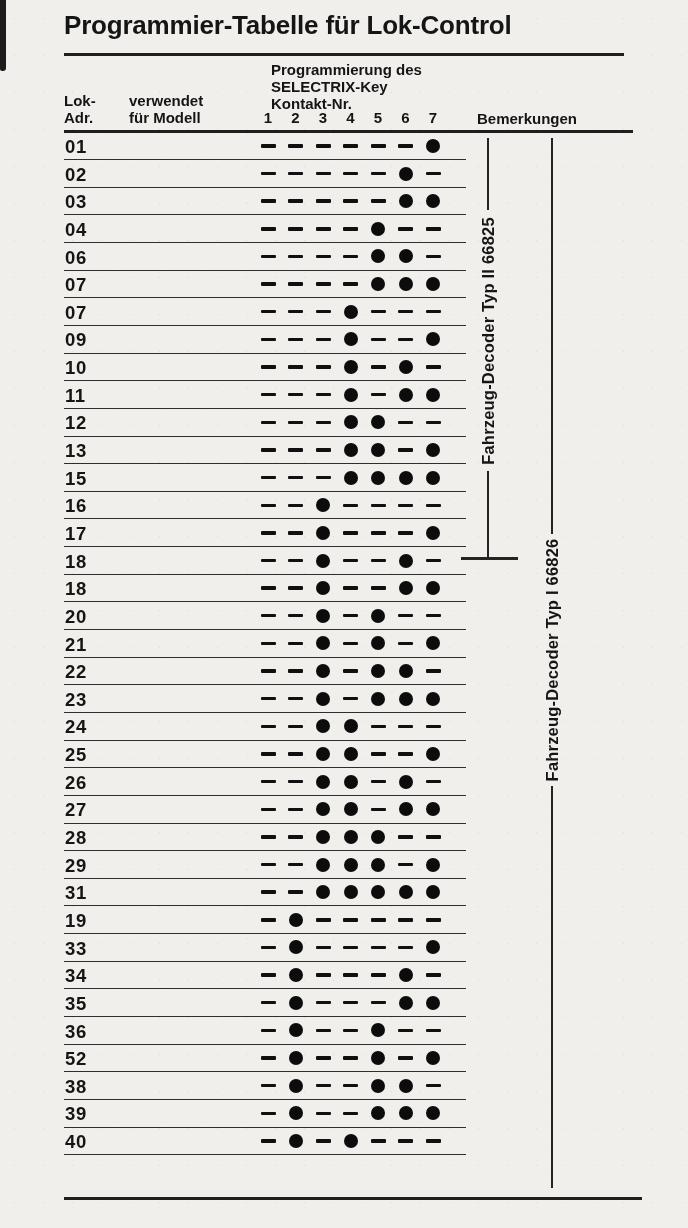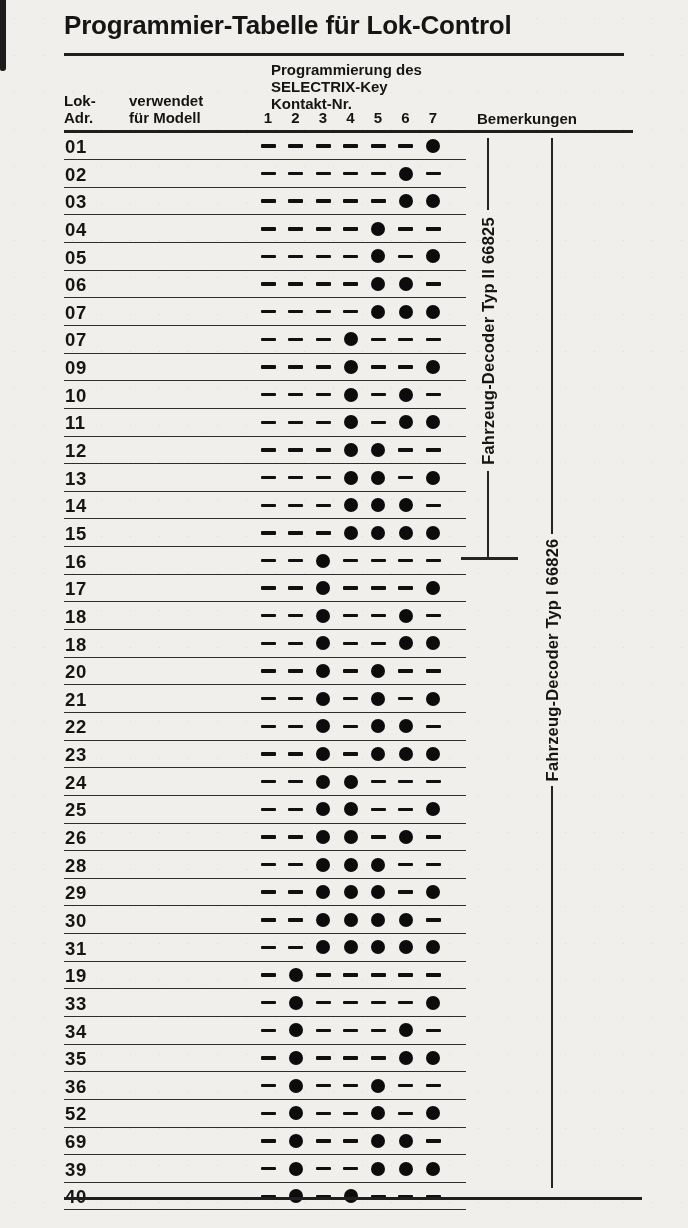--- a/index.html
+++ b/index.html
@@ -140,32 +140,20 @@
           <span class="dash" style="left: 196.5px;"></span>
           <span class="dash" style="left: 224px;"></span>
           <span class="dash" style="left: 251.5px;"></span>
           <span class="dash" style="left: 279px;"></span>
           <span class="dot" style="left: 307px;"></span>
           <span class="dash" style="left: 334px;"></span>
           <span class="dash" style="left: 361.5px;"></span>
         </span>
   </div>
       <div class="row">
-    <span class="adr">05</span>
-    <span class="cells">
-          <span class="dash" style="left: 196.5px;"></span>
-          <span class="dash" style="left: 224px;"></span>
-          <span class="dash" style="left: 251.5px;"></span>
-          <span class="dash" style="left: 279px;"></span>
-          <span class="dot" style="left: 307px;"></span>
-          <span class="dash" style="left: 334px;"></span>
-          <span class="dot" style="left: 362px;"></span>
-        </span>
-  </div>
-      <div class="row">
     <span class="adr">06</span>
     <span class="cells">
           <span class="dash" style="left: 196.5px;"></span>
           <span class="dash" style="left: 224px;"></span>
           <span class="dash" style="left: 251.5px;"></span>
           <span class="dash" style="left: 279px;"></span>
           <span class="dot" style="left: 307px;"></span>
           <span class="dot" style="left: 334.5px;"></span>
           <span class="dash" style="left: 361.5px;"></span>
         </span>
@@ -248,32 +236,20 @@
           <span class="dash" style="left: 196.5px;"></span>
           <span class="dash" style="left: 224px;"></span>
           <span class="dash" style="left: 251.5px;"></span>
           <span class="dot" style="left: 279.5px;"></span>
           <span class="dot" style="left: 307px;"></span>
           <span class="dash" style="left: 334px;"></span>
           <span class="dot" style="left: 362px;"></span>
         </span>
   </div>
       <div class="row">
-    <span class="adr">14</span>
-    <span class="cells">
-          <span class="dash" style="left: 196.5px;"></span>
-          <span class="dash" style="left: 224px;"></span>
-          <span class="dash" style="left: 251.5px;"></span>
-          <span class="dot" style="left: 279.5px;"></span>
-          <span class="dot" style="left: 307px;"></span>
-          <span class="dot" style="left: 334.5px;"></span>
-          <span class="dash" style="left: 361.5px;"></span>
-        </span>
-  </div>
-      <div class="row">
     <span class="adr">15</span>
     <span class="cells">
           <span class="dash" style="left: 196.5px;"></span>
           <span class="dash" style="left: 224px;"></span>
           <span class="dash" style="left: 251.5px;"></span>
           <span class="dot" style="left: 279.5px;"></span>
           <span class="dot" style="left: 307px;"></span>
           <span class="dot" style="left: 334.5px;"></span>
           <span class="dot" style="left: 362px;"></span>
         </span>
@@ -404,20 +380,32 @@
           <span class="dash" style="left: 196.5px;"></span>
           <span class="dash" style="left: 224px;"></span>
           <span class="dot" style="left: 252px;"></span>
           <span class="dot" style="left: 279.5px;"></span>
           <span class="dash" style="left: 306.5px;"></span>
           <span class="dot" style="left: 334.5px;"></span>
           <span class="dash" style="left: 361.5px;"></span>
         </span>
   </div>
       <div class="row">
+    <span class="adr">27</span>
+    <span class="cells">
+          <span class="dash" style="left: 196.5px;"></span>
+          <span class="dash" style="left: 224px;"></span>
+          <span class="dot" style="left: 252px;"></span>
+          <span class="dot" style="left: 279.5px;"></span>
+          <span class="dash" style="left: 306.5px;"></span>
+          <span class="dot" style="left: 334.5px;"></span>
+          <span class="dot" style="left: 362px;"></span>
+        </span>
+  </div>
+      <div class="row">
     <span class="adr">28</span>
     <span class="cells">
           <span class="dash" style="left: 196.5px;"></span>
           <span class="dash" style="left: 224px;"></span>
           <span class="dot" style="left: 252px;"></span>
           <span class="dot" style="left: 279.5px;"></span>
           <span class="dot" style="left: 307px;"></span>
           <span class="dash" style="left: 334px;"></span>
           <span class="dash" style="left: 361.5px;"></span>
         </span>
@@ -428,32 +416,20 @@
           <span class="dash" style="left: 196.5px;"></span>
           <span class="dash" style="left: 224px;"></span>
           <span class="dot" style="left: 252px;"></span>
           <span class="dot" style="left: 279.5px;"></span>
           <span class="dot" style="left: 307px;"></span>
           <span class="dash" style="left: 334px;"></span>
           <span class="dot" style="left: 362px;"></span>
         </span>
   </div>
       <div class="row">
-    <span class="adr">30</span>
-    <span class="cells">
-          <span class="dash" style="left: 196.5px;"></span>
-          <span class="dash" style="left: 224px;"></span>
-          <span class="dot" style="left: 252px;"></span>
-          <span class="dot" style="left: 279.5px;"></span>
-          <span class="dot" style="left: 307px;"></span>
-          <span class="dot" style="left: 334.5px;"></span>
-          <span class="dash" style="left: 361.5px;"></span>
-        </span>
-  </div>
-      <div class="row">
     <span class="adr">31</span>
     <span class="cells">
           <span class="dash" style="left: 196.5px;"></span>
           <span class="dash" style="left: 224px;"></span>
           <span class="dot" style="left: 252px;"></span>
           <span class="dot" style="left: 279.5px;"></span>
           <span class="dot" style="left: 307px;"></span>
           <span class="dot" style="left: 334.5px;"></span>
           <span class="dot" style="left: 362px;"></span>
         </span>
@@ -524,21 +500,21 @@
           <span class="dash" style="left: 196.5px;"></span>
           <span class="dot" style="left: 224.5px;"></span>
           <span class="dash" style="left: 251.5px;"></span>
           <span class="dash" style="left: 279px;"></span>
           <span class="dot" style="left: 307px;"></span>
           <span class="dash" style="left: 334px;"></span>
           <span class="dot" style="left: 362px;"></span>
         </span>
   </div>
       <div class="row">
-    <span class="adr">69</span>
+    <span class="adr">38</span>
     <span class="cells">
           <span class="dash" style="left: 196.5px;"></span>
           <span class="dot" style="left: 224.5px;"></span>
           <span class="dash" style="left: 251.5px;"></span>
           <span class="dash" style="left: 279px;"></span>
           <span class="dot" style="left: 307px;"></span>
           <span class="dot" style="left: 334.5px;"></span>
           <span class="dash" style="left: 361.5px;"></span>
         </span>
   </div>

